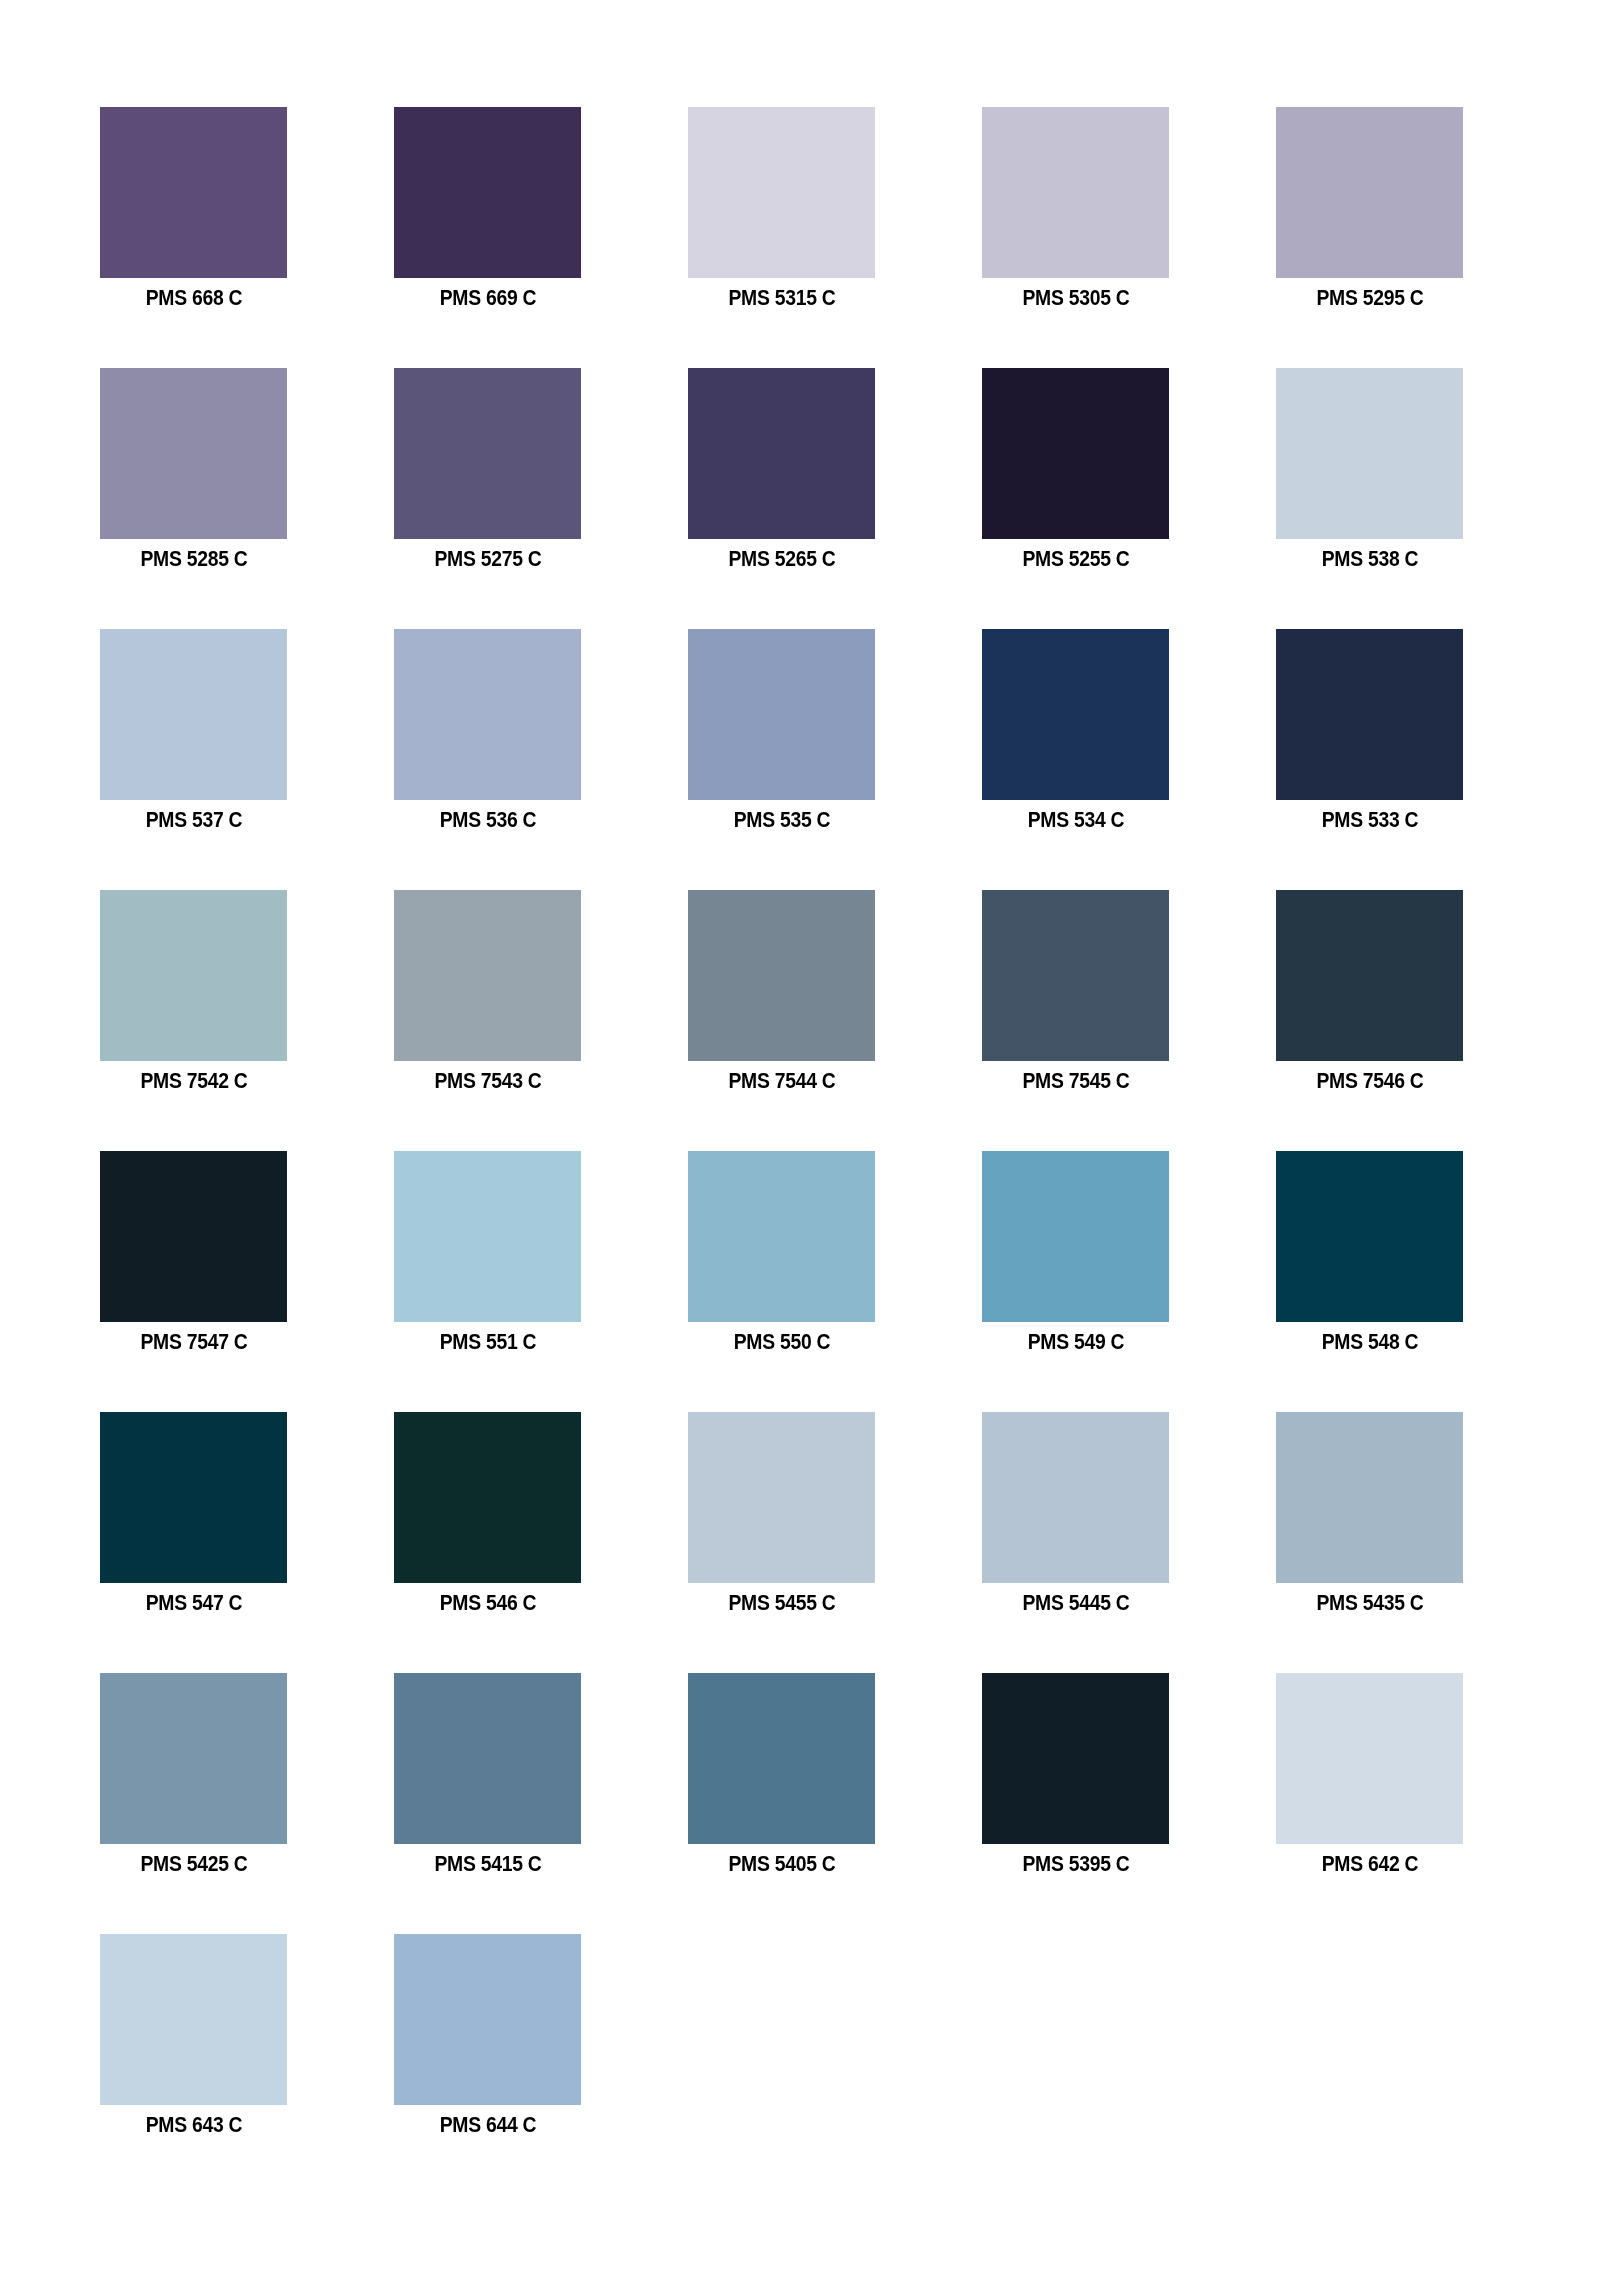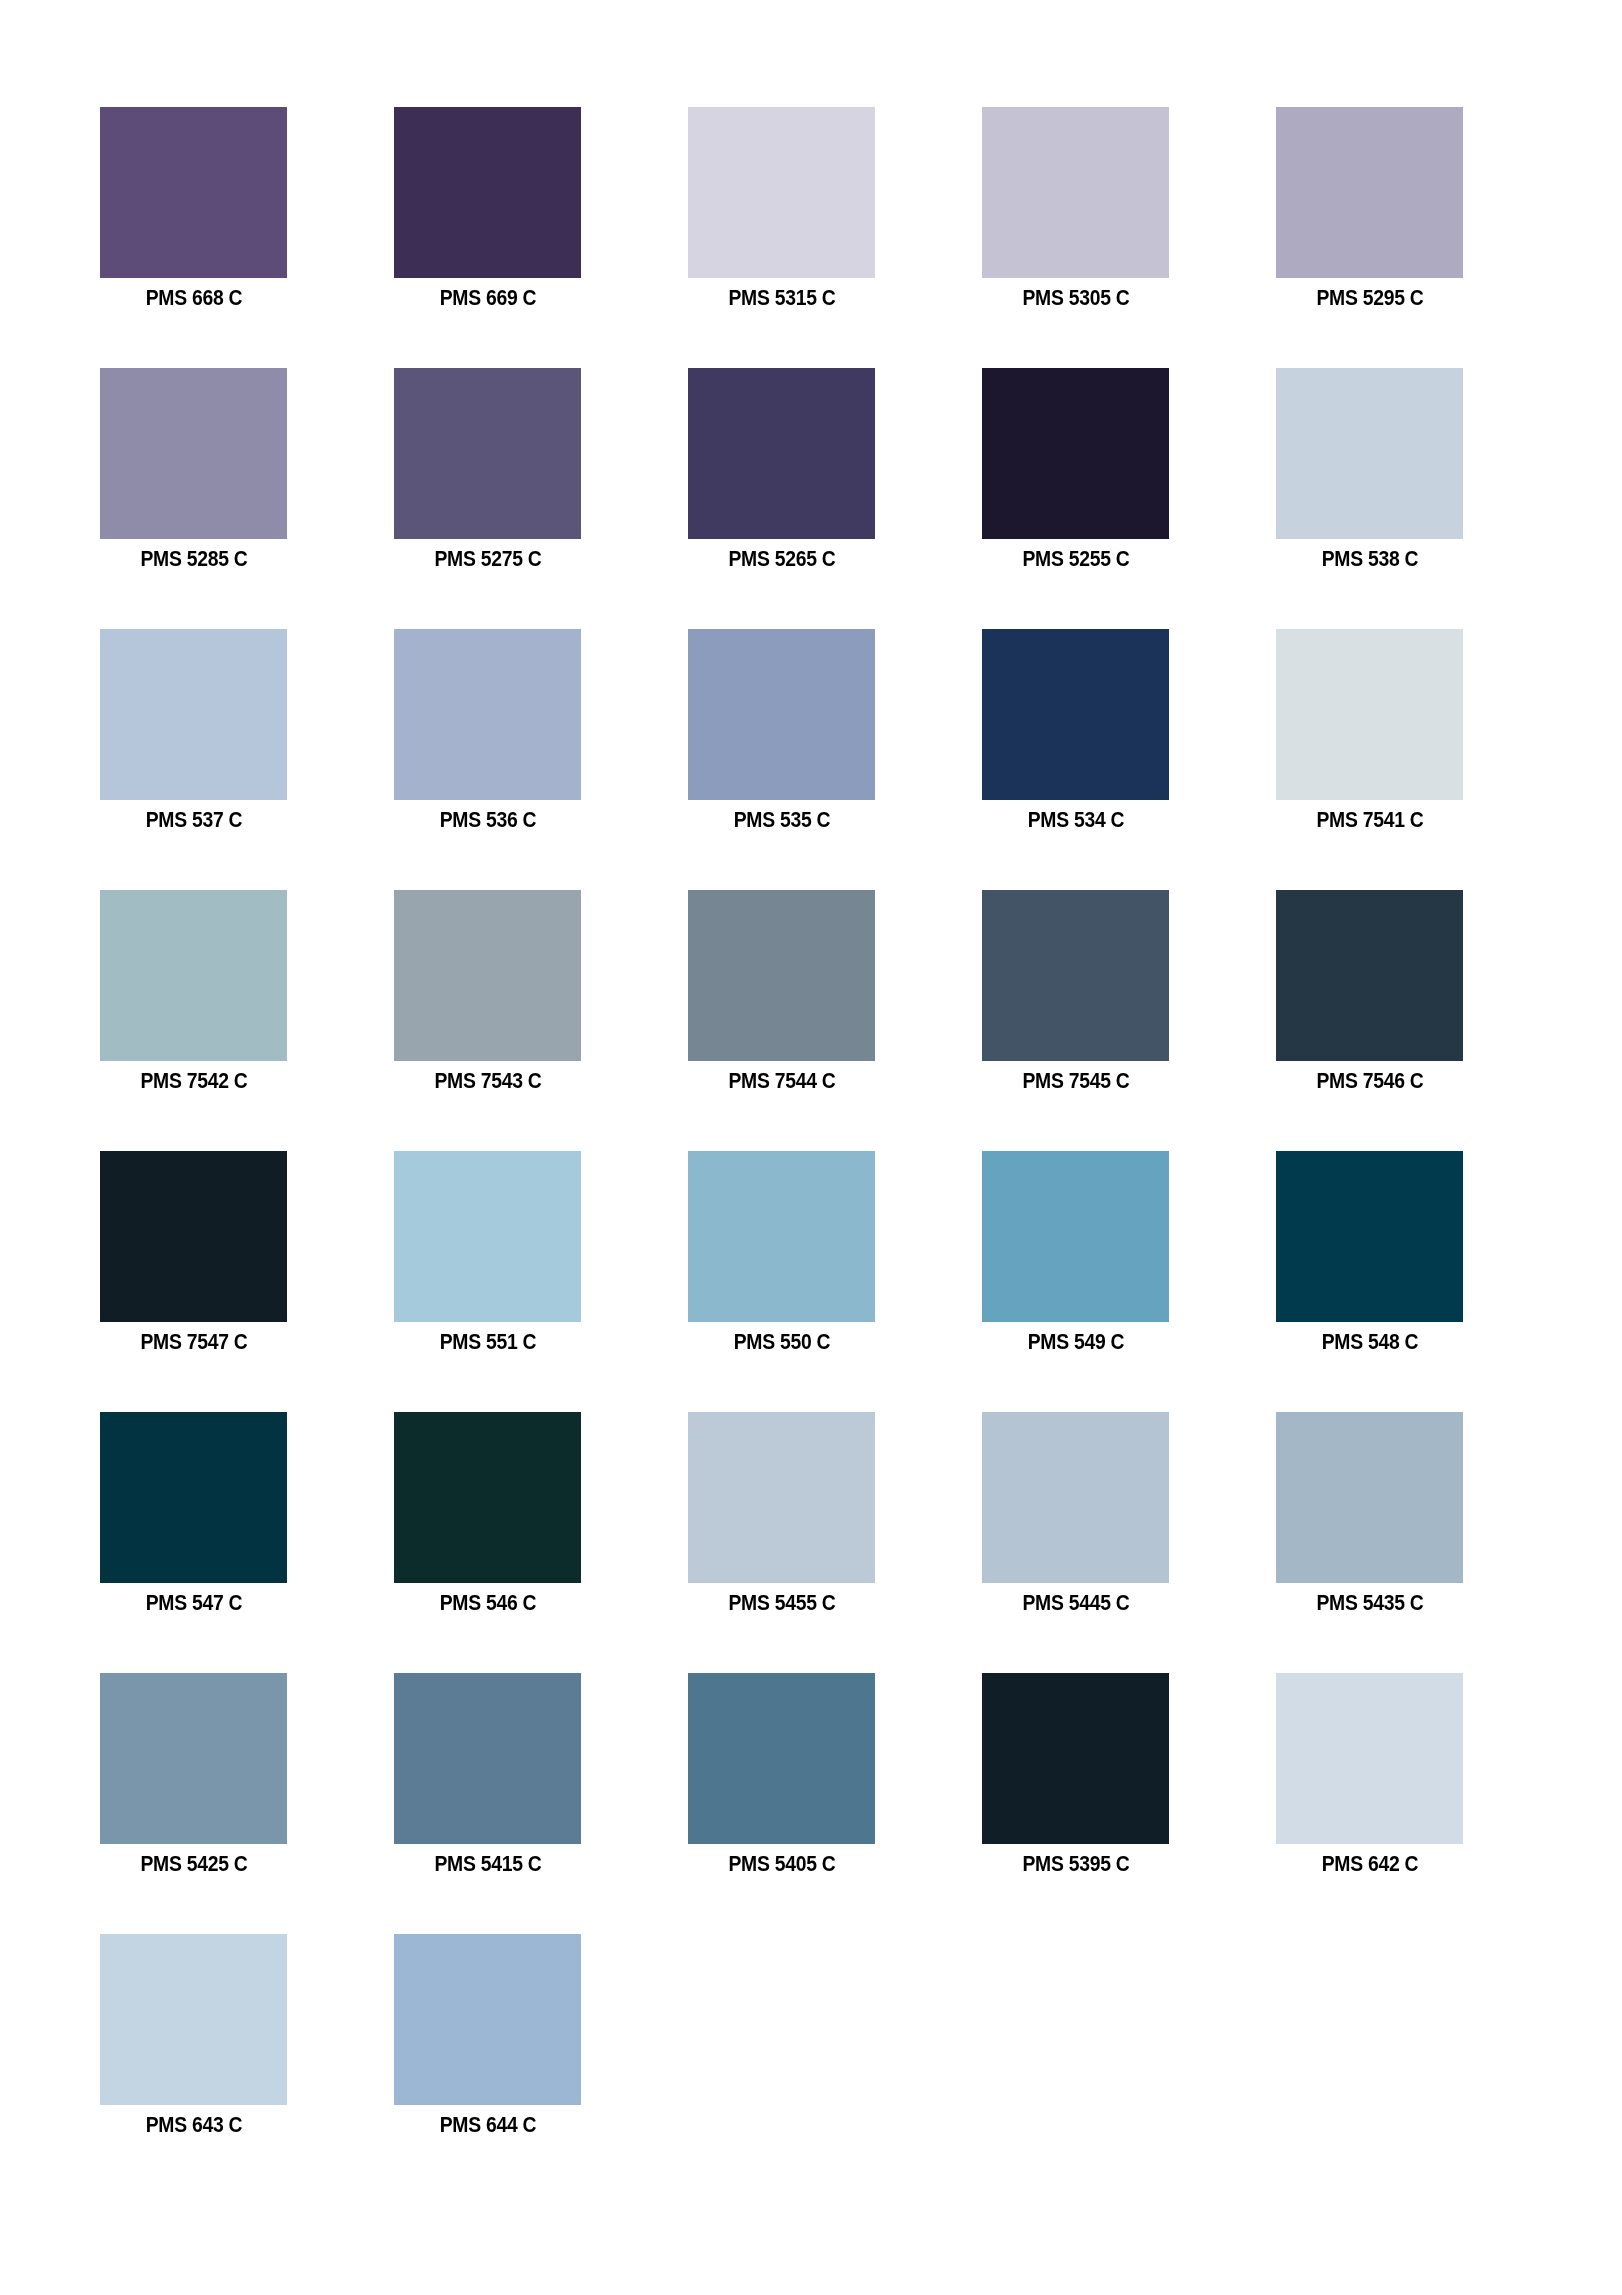--- a/index.html
+++ b/index.html
@@ -115,22 +115,22 @@
       </div>
       <div class="swatch-cell">
         <div class="swatch-chip" style="background-color: rgb(140, 156, 188);"></div>
         <div class="swatch-label">PMS 535 C</div>
       </div>
       <div class="swatch-cell">
         <div class="swatch-chip" style="background-color: rgb(27, 51, 89);"></div>
         <div class="swatch-label">PMS 534 C</div>
       </div>
       <div class="swatch-cell">
-        <div class="swatch-chip" style="background-color: rgb(216, 224, 227);"></div>
-        <div class="swatch-label">PMS 7541 C</div>
+        <div class="swatch-chip" style="background-color: rgb(31, 42, 68);"></div>
+        <div class="swatch-label">PMS 533 C</div>
       </div>
       <div class="swatch-cell">
         <div class="swatch-chip" style="background-color: rgb(162, 188, 195);"></div>
         <div class="swatch-label">PMS 7542 C</div>
       </div>
       <div class="swatch-cell">
         <div class="swatch-chip" style="background-color: rgb(152, 165, 174);"></div>
         <div class="swatch-label">PMS 7543 C</div>
       </div>
       <div class="swatch-cell">

